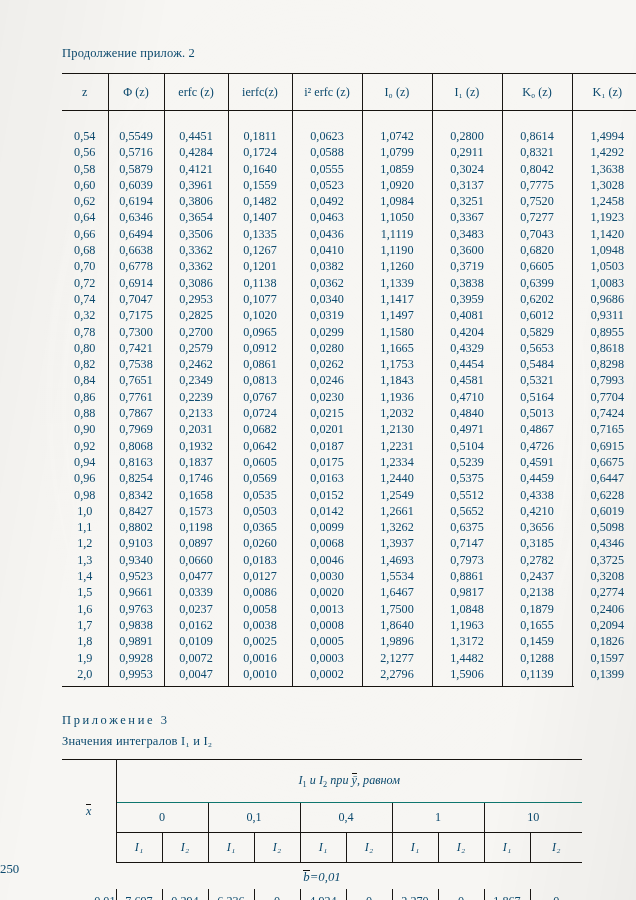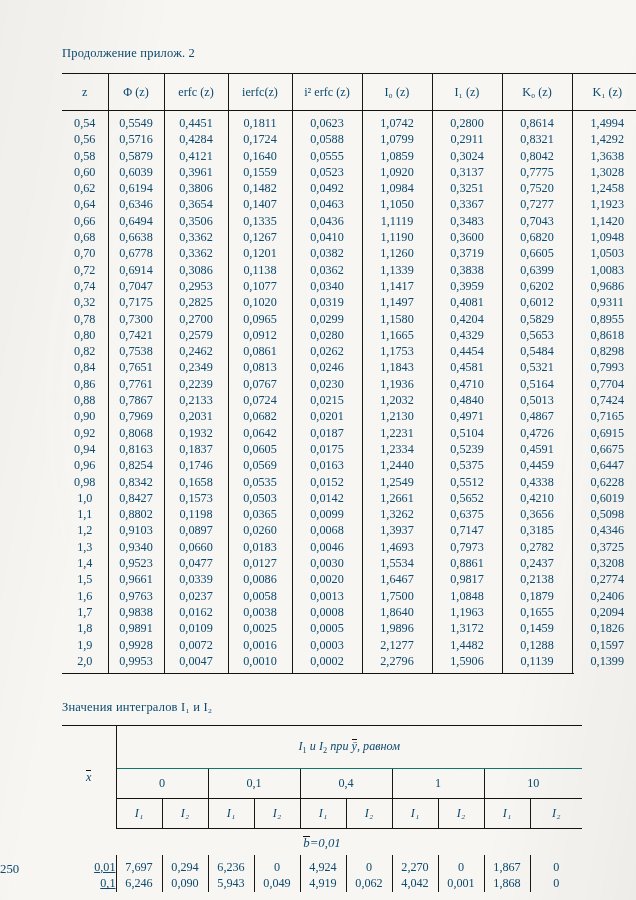--- a/index.html
+++ b/index.html
@@ -75,21 +75,21 @@
     white-space: nowrap;
     font-weight: normal;
   }
   .t1 thead th {
     height: 34px;
     font-size: 12.2px;
     border-bottom: 1.3px solid #16130f;
   }
   .t1 thead tr { border-top: 1.6px solid #16130f; }
   .t1 th + th, .t1 td + td { border-left: 1.25px solid #1a1714; }
-  .t1 tbody tr:first-child td { padding-top: 4px; }
+  .t1 tbody tr:first-child td { padding-top: 17px; }
   .t1 tbody td {
     height: 16.3px;
     line-height: 16.3px;
     padding: 0;
   }
   .t1 tbody tr:last-child td { padding-bottom: 4px; }
   .t1 .col-z  { width: 46px; }
   .t1 .col-s  { width: 56px; }
   .t1 .col-m  { width: 64px; }
   .t1 .col-w  { width: 70px; }
@@ -564,20 +564,21 @@
               <td>2,2796</td>
               <td>1,5906</td>
               <td>0,1139</td>
               <td>0,1399</td>
             </tr>
           </tbody>
       </table>
     </div>
 
     <div style="height:26px"></div>
+    <div class="app-title">Приложение  3</div>
     <div class="app-subtitle">Значения интегралов I₁ и I₂</div>
 
     <table class="t2 t2-top">
       <colgroup>
         <col style="width:54px">
         <col style="width:46px">
           <col style="width:46px">
         <col style="width:46px">
           <col style="width:46px">
         <col style="width:46px">

